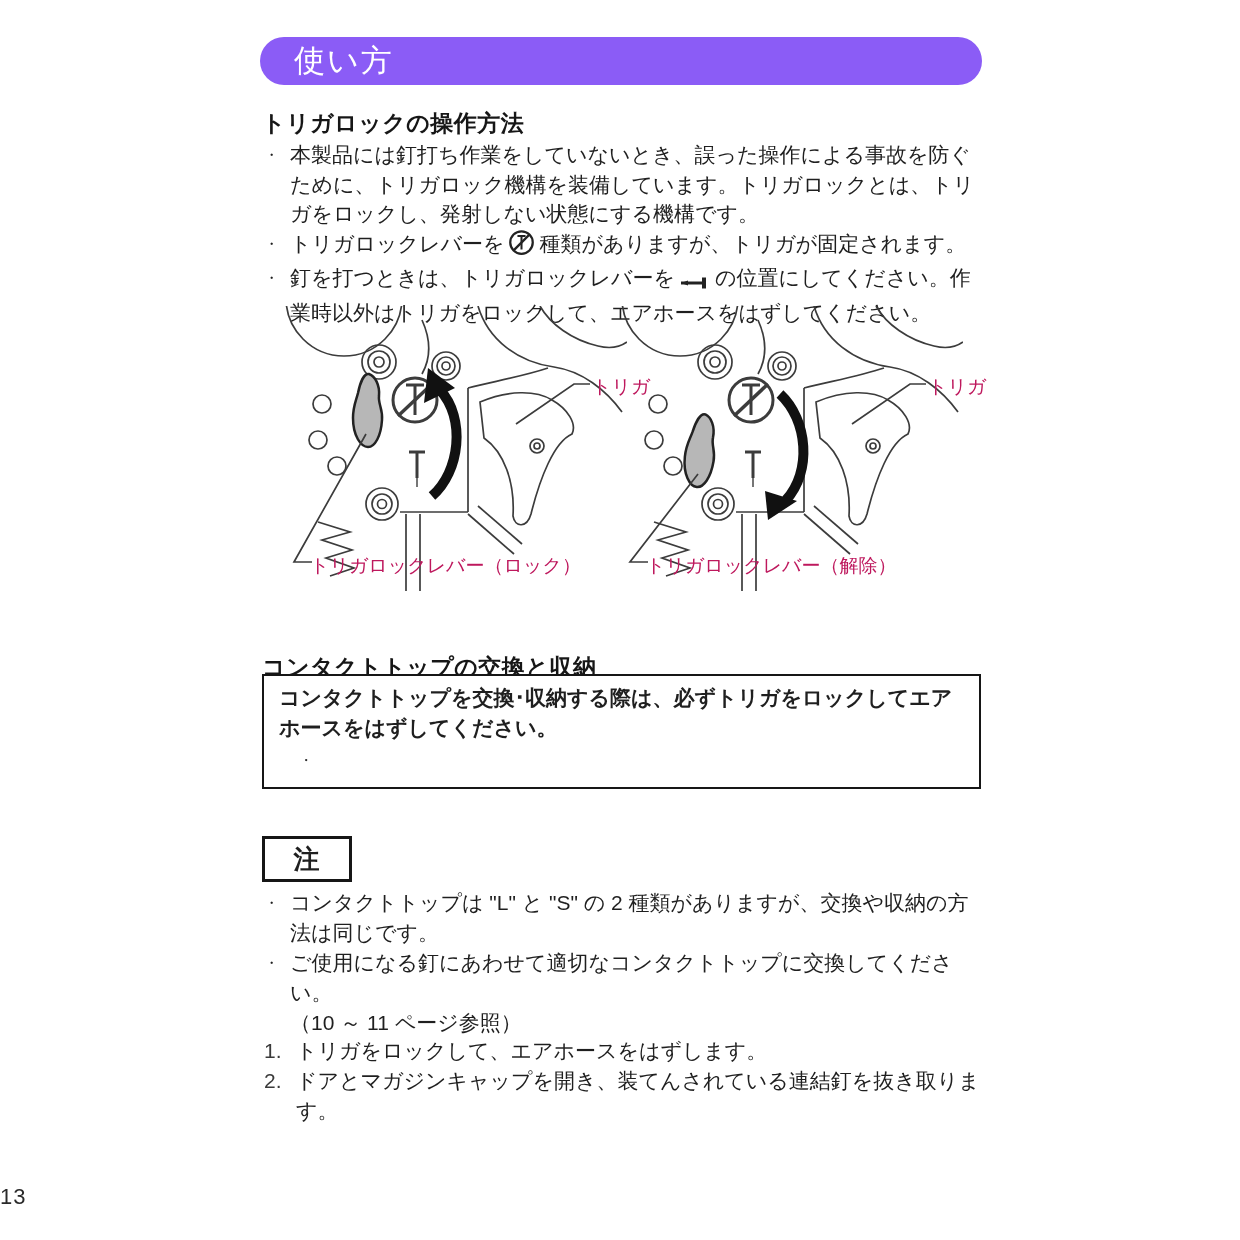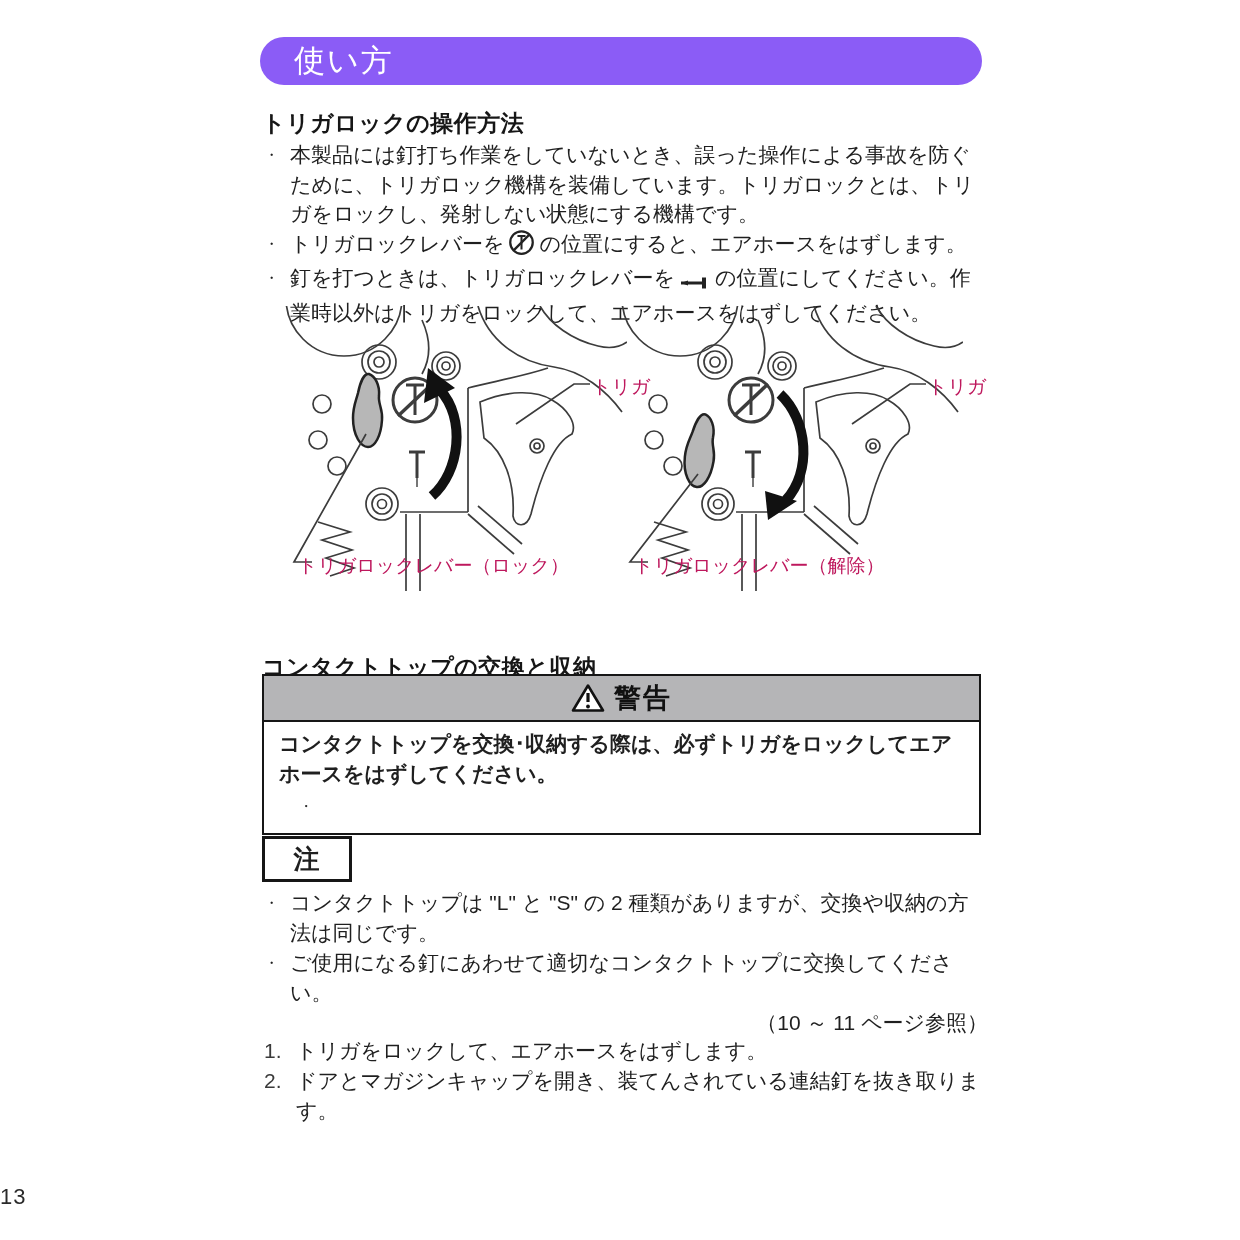--- a/index.html
+++ b/index.html
@@ -30,21 +30,21 @@
   .bitem .btext{flex:1;}
   .inline-icon{display:inline-block;vertical-align:-5px;margin:0 4px;}
 
   
   .figure{position:absolute;top:306px;width:345px;height:290px;}
   .fig-left{left:282px;}
   .fig-right{left:618px;}
   .figure svg.art{position:absolute;left:0;top:0;}
   .fig-label{position:absolute;font-size:19px;color:#be185d;white-space:nowrap;}
   .trigger-label{left:310px;top:68px;}
-  .fig-caption{left:16px;top:247px;}
+  .fig-caption{left:28px;top:247px;}
 
   
   .warnbox{
     left:262px;top:674px;width:715px;border:2.5px solid #161616;background:#fff;
   }
   .warn-head{
     height:44px;background:#b5b5b7;border-bottom:2.5px solid #161616;
     display:flex;align-items:center;justify-content:center;gap:9px;
   }
   .warn-title{font-size:27px;font-weight:bold;letter-spacing:2px;color:#111;}
@@ -53,21 +53,21 @@
   .warn-bullet{display:flex;font-size:19px;line-height:27px;margin-top:3px;padding-left:20px;}
   .warn-bullet .marker{width:22px;flex:0 0 22px;font-size:14px;line-height:27px;}
 
   
   .notebox{
     left:262px;top:836px;width:84px;height:40px;border:3px solid #161616;
     display:flex;align-items:center;justify-content:center;
   }
   .notebox .label{font-size:26px;font-weight:bold;letter-spacing:1px;}
 
-  .subline{display:block;text-align:right;}
+  .subline{display:block;}
 
   
   .steps{position:absolute;left:264px;top:1036px;width:724px;font-size:21px;line-height:30px;}
   .step{display:flex;}
   .step .num{width:32px;flex:0 0 32px;color:#3a3a3a;}
   .step .stext{flex:1;}
 
   .page-number{
     position:absolute;left:0;top:1184px;width:100%;
     font-size:22px;color:#2a2a2a;letter-spacing:1px;
@@ -139,21 +139,21 @@
     <span class="marker">・</span>
     <span class="btext">本製品には釘打ち作業をしていないとき、誤った操作による事故を防ぐために、トリガロック機構を装備しています。トリガロックとは、トリガをロックし、発射しない状態にする機構です。</span>
   </div>
   <div class="bitem">
     <span class="marker">・</span>
     <span class="btext">
       <span>トリガロックレバーを</span><span class="inline-icon"><svg width="27" height="27" viewBox="0 0 24 24">
             <circle cx="12" cy="12" r="10" stroke="#222" stroke-width="2" fill="none"></circle>
             <path d="M8.4,6.2 h7.2 M12,6.2 v12" stroke="#222" stroke-width="1.8" fill="none"></path>
             <path d="M4.8,19.2 L19.2,4.8" stroke="#222" stroke-width="2" fill="none"></path>
-          </svg></span><span>の位置にすると、エアホースをはずします。</span>
+          </svg></span><span>種類がありますが、トリガが固定されます。</span>
     </span>
   </div>
   <div class="bitem">
     <span class="marker">・</span>
     <span class="btext">
       <span>釘を打つときは、トリガロックレバーを</span><span class="inline-icon"><svg width="32" height="14" viewBox="0 0 32 14">
             <path d="M2,7 L24,7" stroke="#222" stroke-width="3" fill="none"></path>
             <path d="M2,7 L9,4.4 L9,9.6 Z" fill="#222"></path>
             <path d="M25,1.5 v11" stroke="#222" stroke-width="4" fill="none"></path>
           </svg></span><span>の位置にしてください。作業時以外はトリガをロックして、エアホースをはずしてください。</span>
@@ -189,30 +189,20 @@
     <path d="M80,168 L12,256 L30,256" stroke="#3c3c3c" stroke-width="1.7" fill="none"></path>
     <path d="M234,118 L292,78 L308,78" stroke="#3c3c3c" stroke-width="1.7" fill="none"></path>
   </svg>
   <span class="fig-label trigger-label">トリガ</span>
   <span class="fig-label fig-caption">トリガロックレバー（解除）</span>
 </div>
 
 <h2 class="sec" style="top:620px;margin-top:32px;">コンタクトトップの交換と収納</h2>
 
 <div class="abs warnbox">
-  <div class="warn-head">
-    <span style="display:inline-flex;">
-      <svg width="34" height="30" viewBox="0 0 34 30">
-          <path d="M17,2.5 L32,27.5 H2 Z" fill="#ffffff" stroke="#111" stroke-width="2.6" stroke-linejoin="round"></path>
-          <path d="M17,10 V19" stroke="#111" stroke-width="3.2"></path>
-          <circle cx="17" cy="23.5" r="1.9" fill="#111"></circle>
-        </svg>
-    </span>
-    <span class="warn-title">警告</span>
-  </div>
   <div class="warn-body">
     <div class="warn-bold">コンタクトトップを交換･収納する際は、必ずトリガをロックしてエアホースをはずしてください。</div>
     <div class="warn-bullet">
       <span class="marker">・</span>
     </div>
   </div>
 </div>
 
 <div class="abs notebox">
   <span class="label">注</span>

